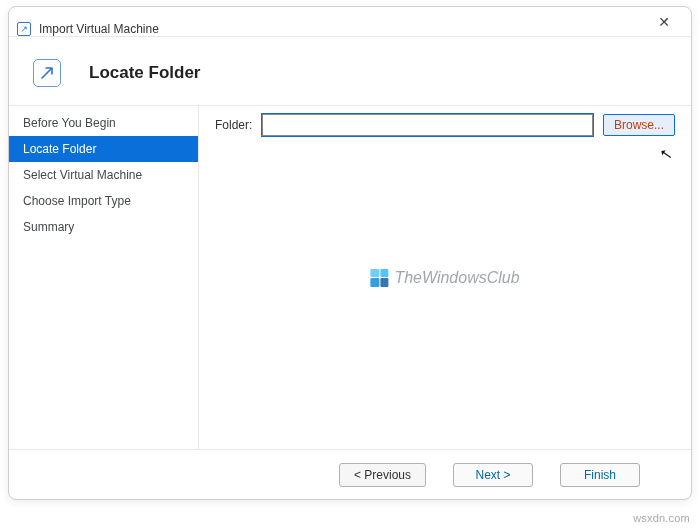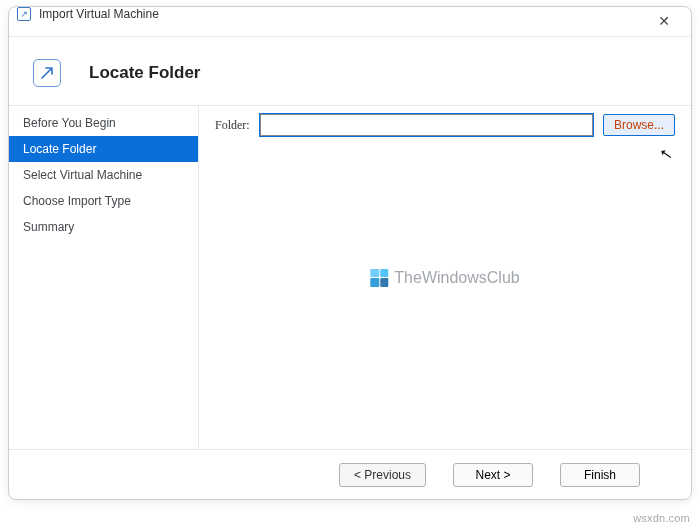--- a/index.html
+++ b/index.html
@@ -23,21 +23,21 @@
       background: #ffffff;
       box-shadow: 0 2px 10px rgba(0,0,0,0.08);
       display: flex;
       flex-direction: column;
       overflow: hidden;
     }
     
     .titlebar {
       height: 30px;
       display: flex;
-      align-items: flex-start;
+      align-items: flex-end;
       padding: 0 6px 0 8px;
       border-bottom: 1px solid #e8e8e8;
     }
     .title-icon {
       width: 14px; height: 14px;
       border: 1px solid #3876c9;
       border-radius: 2px;
       position: relative;
       background: #fff;
       flex: 0 0 auto;
@@ -119,21 +119,21 @@
     }
     .instruction {
       margin: 4px 0 14px 0;
       color: #333;
     }
     .folder-row {
       display: flex;
       align-items: center;
       gap: 10px;
     }
-    .folder-label { color: #333; font-family: Liberation Serif, serif; }
+    .folder-label { color: #333; }
     .folder-input {
       flex: 1;
       height: 22px;
       border: 1px solid #888;
       outline: 1px solid #0a6fd8;
       padding: 0 4px;
       font-family: inherit;
       font-size: 12px;
       background: #fff;
     }
@@ -161,20 +161,21 @@
 
     
     .watermark {
       position: absolute;
       left: 50%; top: 50%;
       transform: translate(-50%, -50%);
       display: flex;
       align-items: center;
       gap: 6px;
       opacity: 0.8;
+      font-style: italic;
     }
     .watermark .logo {
       width: 18px; height: 18px;
       display: grid;
       grid-template-columns: 1fr 1fr;
       grid-template-rows: 1fr 1fr;
       gap: 1px;
     }
     .logo > div { border-radius: 1px; }
     .logo .a { background: #4fc3f7; }
@@ -203,21 +204,21 @@
       padding: 0 14px;
       font-family: inherit;
       font-size: 12px;
       border: 1px solid #b0b0b0;
       background: #f6f6f6;
       color: #333;
       border-radius: 3px;
       cursor: default;
     }
     .footer button[disabled] {
-      color: #000000;
+      color: #0369a1;
       background: #fafafa;
     }
     .footer .spacer { width: 8px; }
 
     .credit {
       position: absolute;
       right: 10px; bottom: 6px;
       font-size: 11px;
       color: #aaa;
       letter-spacing: 0.2px;

